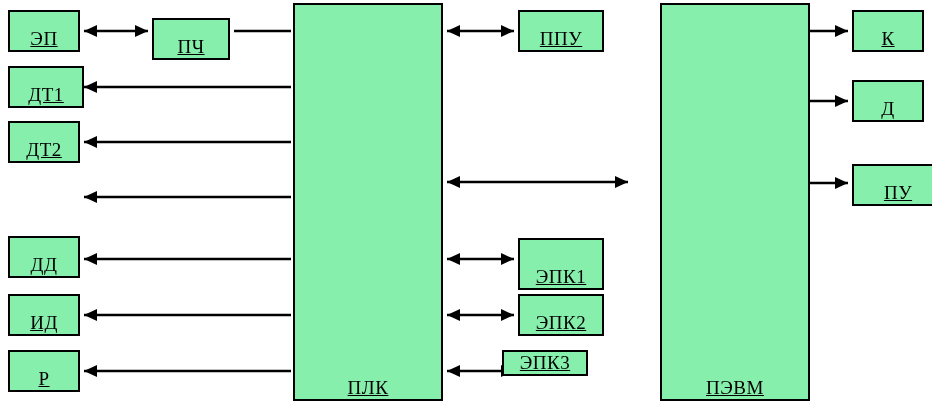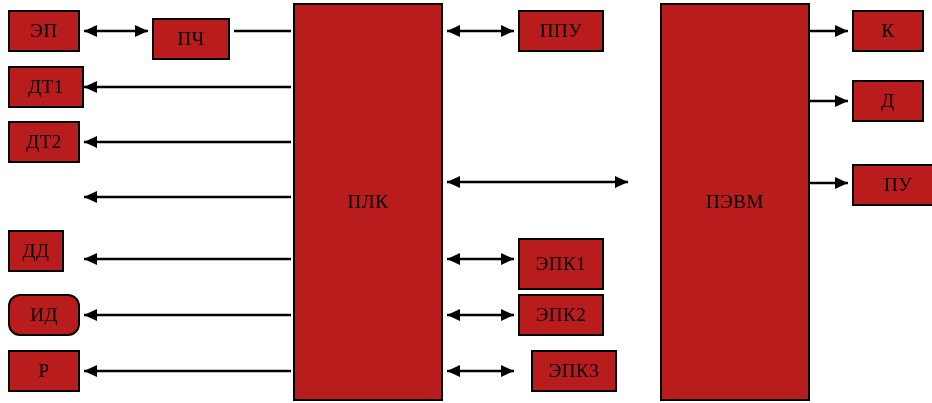--- a/index.html
+++ b/index.html
@@ -12,27 +12,28 @@
     width: 932px;
     height: 403px;
     background: #ffffff;
     font-family: "Liberation Serif", serif;
     overflow: hidden;
   }
   .node {
     position: absolute;
     box-sizing: border-box;
     border: 2px solid #000000;
-    background: #b91c1c;
+    background: #86efac;
     display: flex;
-    align-items: center;
+    align-items: flex-end;
     justify-content: center;
     font-size: 19px;
     color: #000000;
     letter-spacing: 0.5px;
+    text-decoration: underline;
   }
   .node.tall {
     font-size: 19px;
   }
 </style>
 </head>
 <body>
 
 <div id="diagram">
     <div style="position: absolute; left: 0px; top: 0px; width: 932px; height: 403px;">
@@ -116,42 +117,42 @@
     </div>
     <div class="node" style="left: 152px; top: 18px; width: 78px; height: 42px;">
       <span>ПЧ</span>
     </div>
     <div class="node" style="left: 8px; top: 66px; width: 76px; height: 42px;">
       <span>ДТ1</span>
     </div>
     <div class="node" style="left: 8px; top: 121px; width: 72px; height: 42px;">
       <span>ДТ2</span>
     </div>
-    <div class="node" style="left: 8px; top: 230px; width: 56px; height: 42px;">
+    <div class="node" style="left: 8px; top: 236px; width: 72px; height: 42px;">
       <span>ДД</span>
     </div>
-    <div class="node" style="left: 8px; top: 294px; width: 72px; height: 42px; border-radius: 12px;">
+    <div class="node" style="left: 8px; top: 294px; width: 72px; height: 42px;">
       <span>ИД</span>
     </div>
     <div class="node" style="left: 8px; top: 350px; width: 72px; height: 42px;">
       <span>Р</span>
     </div>
     <div class="node tall" style="left: 293px; top: 3px; width: 150px; height: 398px;">
       <span>ПЛК</span>
     </div>
     <div class="node" style="left: 518px; top: 10px; width: 86px; height: 42px;">
       <span>ППУ</span>
     </div>
     <div class="node" style="left: 518px; top: 238px; width: 86px; height: 52px;">
       <span>ЭПК1</span>
     </div>
     <div class="node" style="left: 518px; top: 294px; width: 86px; height: 42px;">
       <span>ЭПК2</span>
     </div>
-    <div class="node" style="left: 531px; top: 350px; width: 86px; height: 42px;">
+    <div class="node" style="left: 502px; top: 350px; width: 86px; height: 26px;">
       <span>ЭПК3</span>
     </div>
     <div class="node tall" style="left: 632px; top: 3px; width: 150px; height: 398px; margin-left: 28px;">
       <span>ПЭВМ</span>
     </div>
     <div class="node" style="left: 852px; top: 10px; width: 72px; height: 42px;">
       <span>К</span>
     </div>
     <div class="node" style="left: 852px; top: 80px; width: 72px; height: 42px;">
       <span>Д</span>

